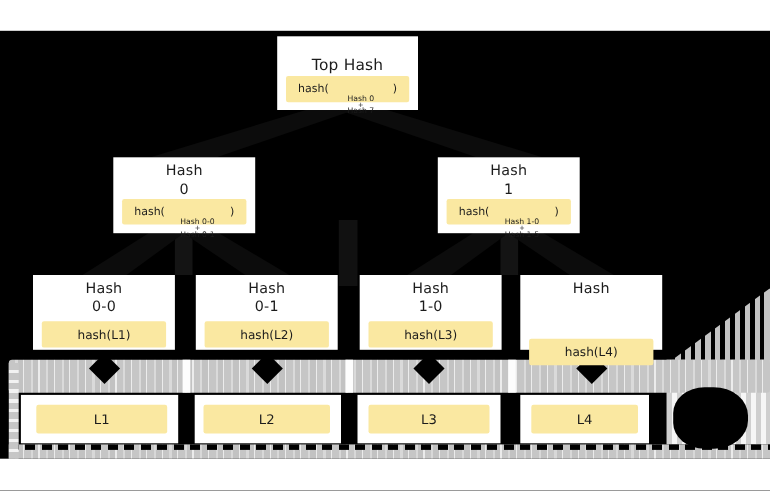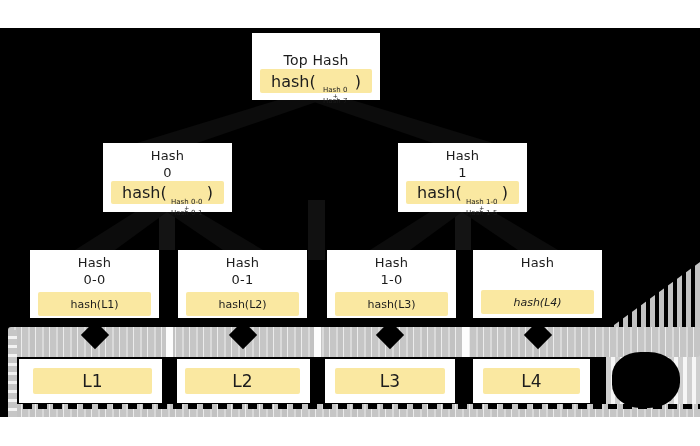--- a/index.html
+++ b/index.html
@@ -10,25 +10,25 @@
   }
   .canvas{position:absolute;left:0;top:28px;width:700px;height:389px;background:#000;}
 
   
   .node{position:absolute;background:#ffffff;text-align:center;}
   .node .title{font-size:13px;line-height:1.28;padding-top:5px;font-weight:500;letter-spacing:.2px;}
   .node.root .title{font-size:14px;padding-top:19px;}
   .inner{position:absolute;left:8px;right:8px;background:#fae8a1;border-radius:2px;
          display:flex;align-items:center;justify-content:center;}
   .formula{display:flex;align-items:center;justify-content:space-between;width:100%;padding:0 11px;box-sizing:border-box;}
-  .fx{font-size:16px;font-weight:500;}
+  .fx{font-size:10px;font-weight:500;}
   .stack{font-size:7px;line-height:7px;font-weight:500;margin-top:30px;}
   .stack .op{font-size:6px;line-height:4px;}
   .hashcall{font-size:11px;font-weight:500;}
-  .leaf-label{font-size:17px;font-weight:500;}
+  .leaf-label{font-size:12px;font-weight:500;}
 
   
   svg.arrows{position:absolute;left:0;top:0;}
 
   
   .band-top{position:absolute;left:8px;top:299px;width:692px;height:30px;
     background:repeating-linear-gradient(90deg,#c6c6c6 0 6px,#dadada 6px 8px,#c2c2c2 8px 13px,#ececec 13px 14px);
     border-radius:3px;}
   .band-bottom{position:absolute;left:8px;top:376px;width:692px;height:13px;
     background:repeating-linear-gradient(90deg,#c6c6c6 0 6px,#d8d8d8 6px 8px,#c2c2c2 8px 13px,#ebebeb 13px 14px);}
@@ -160,21 +160,21 @@
     </div>
     <div class="inner" style="top:42px;height:24px;">
       <span class="hashcall">hash(L3)</span>
     </div>
   </div>
 
   <div class="node" style="left:473px;top:222px;width:129px;height:68px;">
     <div class="title">
       <span style="display:block">Hash</span>
     </div>
-    <div class="inner" style="top:40px;height:24px;font-style:italic;">
+    <div class="inner" style="top:58px;height:24px;">
       <span class="hashcall">hash(L4)</span>
     </div>
   </div>
 
   <div class="node" style="left:19px;top:331px;width:143px;height:44px;">
     <div class="inner" style="top:9px;height:26px;left:14px;right:10px;">
       <span class="leaf-label">L1</span>
     </div>
   </div>
   <div class="node" style="left:177px;top:331px;width:133px;height:44px;">

